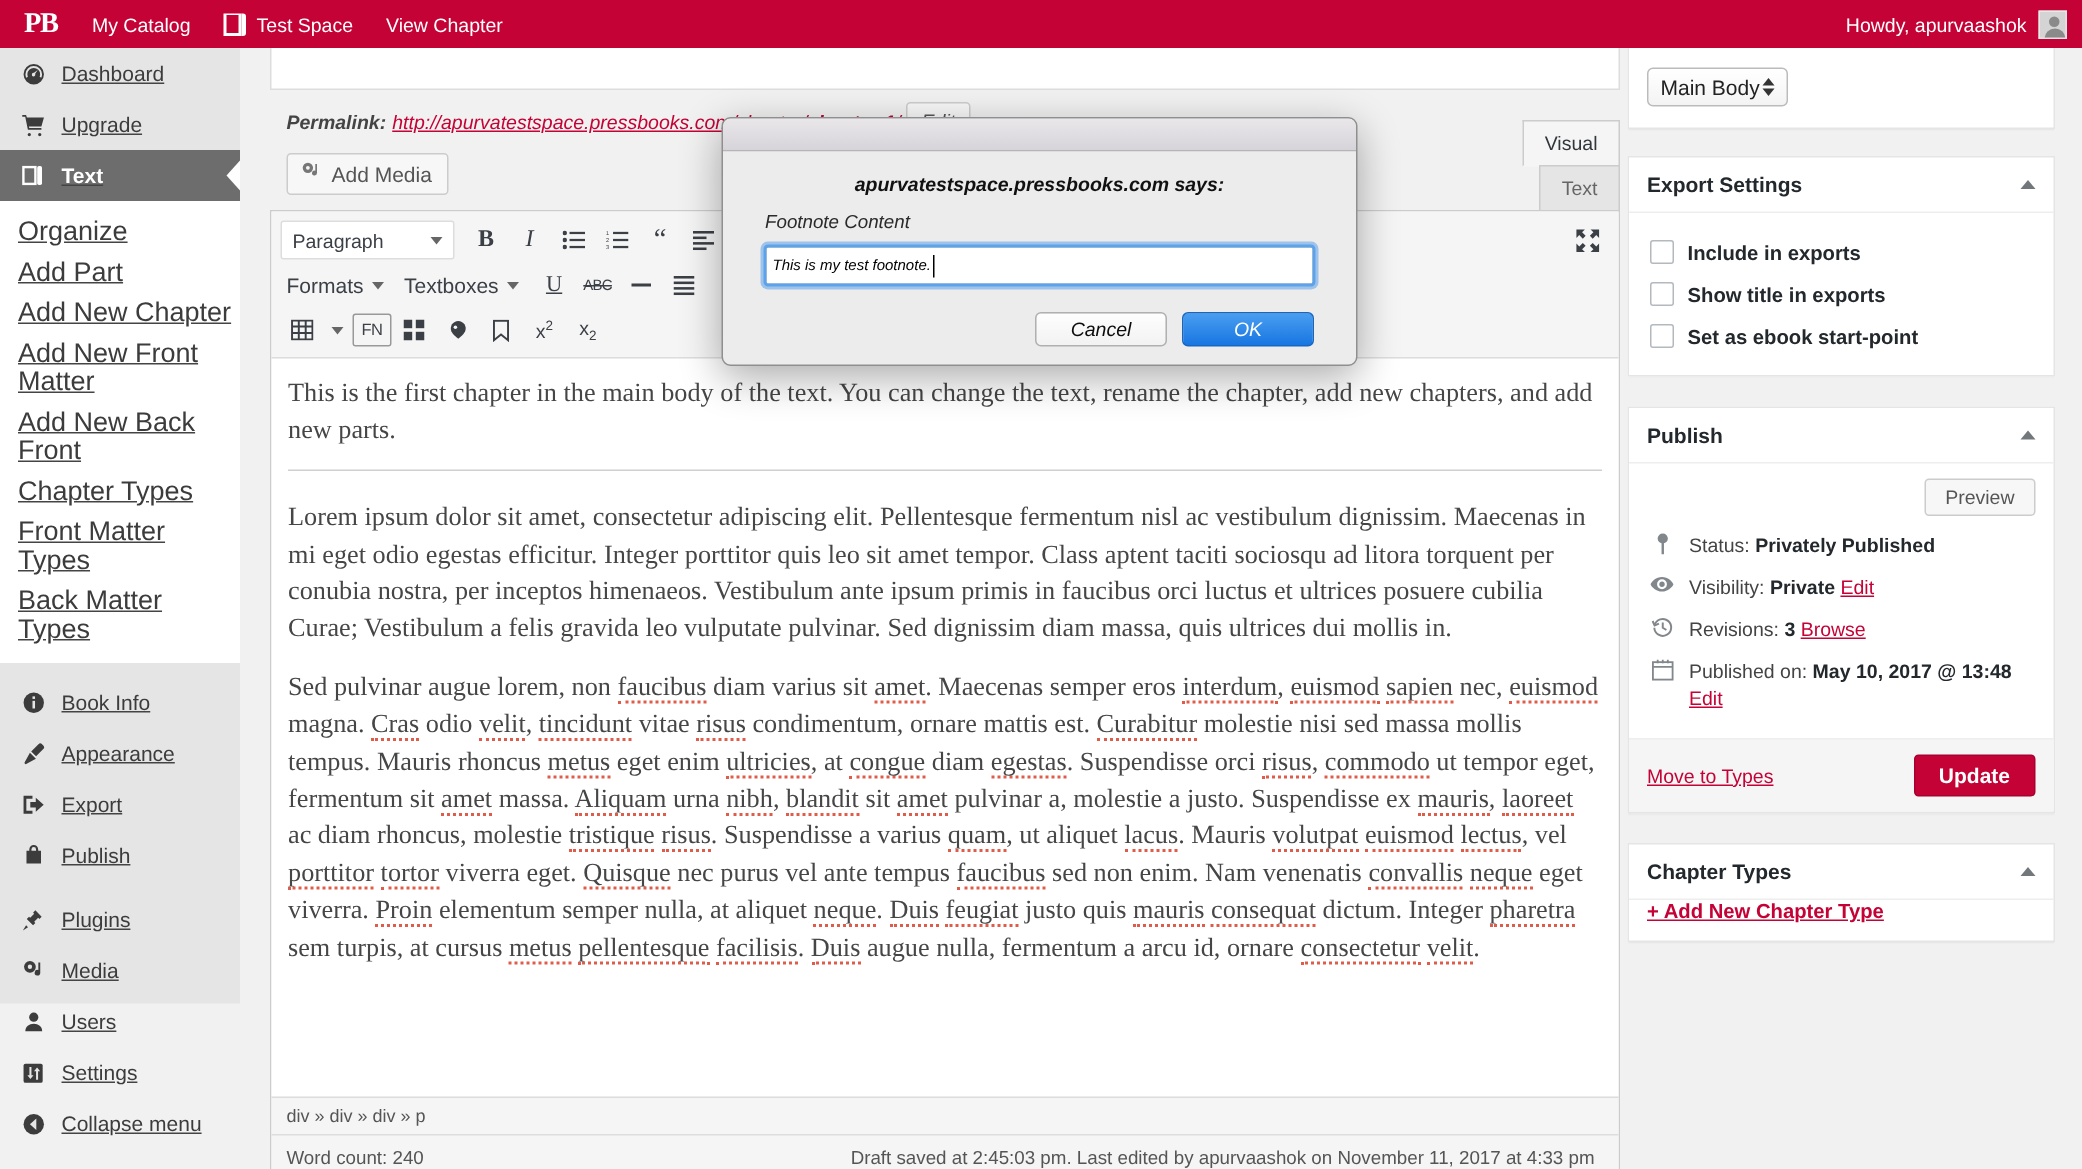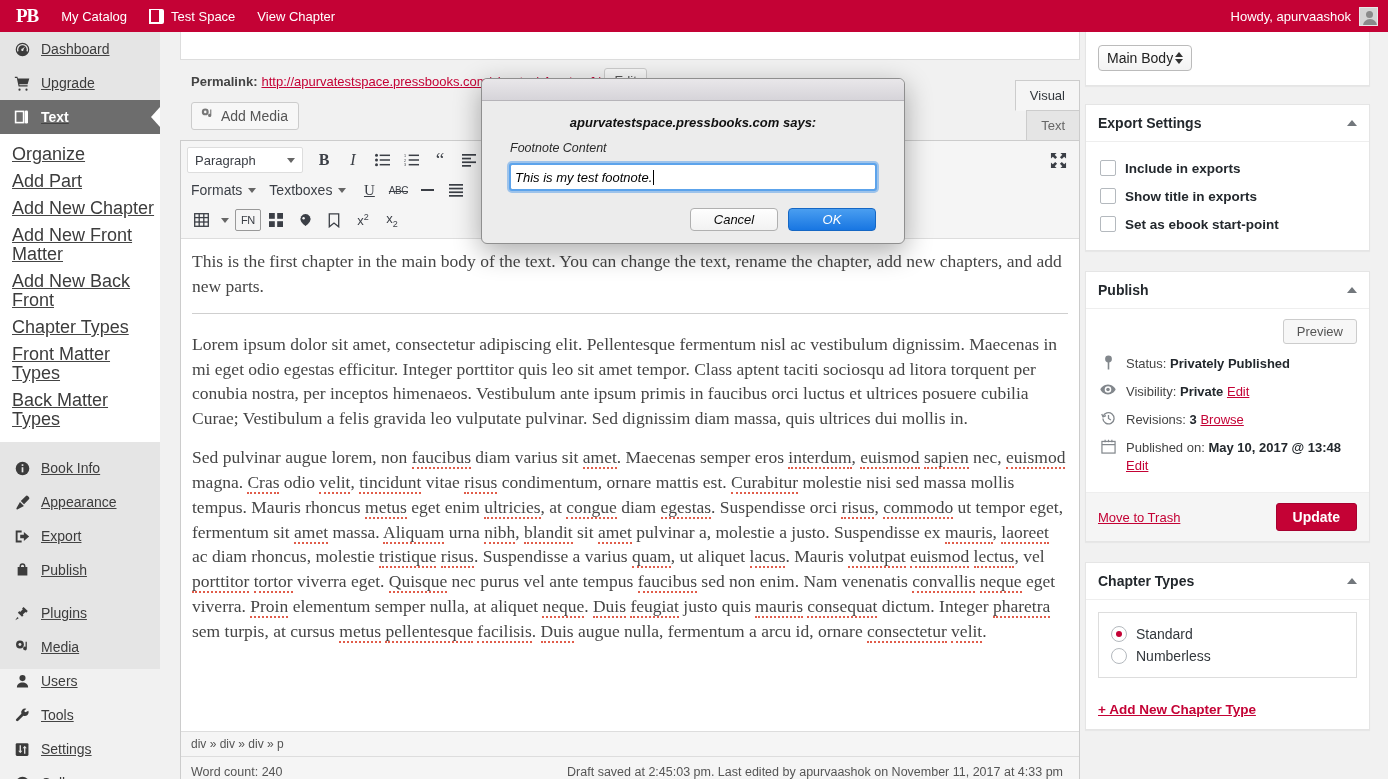--- a/index.html
+++ b/index.html
@@ -127,20 +127,21 @@
     margin-top: -6px;
     height: 34px; background: #fff;
     border: 1px solid #ddd;
     border-top: none;
   }
   #permalink-row {
     padding: 10px 2px 0 11px;
     font-size: 13px; color: #444;
     display: flex; align-items: center; gap: 4px;
     height: 32px;
+    font-style: italic;
   }
   #permalink-row .pl-label { font-weight: bold; color: #444; }
   #permalink-row .pl-url { color: #c40235; text-decoration: underline; cursor: pointer; }
   #permalink-row .pl-slug { font-weight: bold; }
   .btn-small {
     background: #f7f7f7; border: 1px solid #ccc; border-radius: 3px;
     padding: 2px 9px; font-size: 13px; color: #555; cursor: pointer;
     line-height: 20px;
   }
 
@@ -354,21 +355,21 @@
   }
   #modal .mlabel { font-size: 12.5px; color: #2b2b2b; margin-bottom: 9px; }
   #modal .minput {
     width: 100%; height: 26px;
     border: 1px solid #9d9d9d;
     background: #fff;
     box-shadow: 0 0 0 3px rgba(92,163,235,.55);
     outline: 2px solid #5ca3eb;
     outline-offset: -1px;
     border-radius: 2px;
-    font-size: 13px; color: #000;
+    font-size: 10px; color: #000;
     padding: 0 4px;
     display: flex; align-items: center;
     font-family: "Liberation Sans", sans-serif;
   }
   #modal .caret {
     display: inline-block; width: 1px; height: 15px;
     background: #000; margin-left: 1px;
   }
   #modal .mbtns {
     display: flex; justify-content: flex-end; gap: 10px;
@@ -522,28 +523,20 @@
   <div class="menu-item">
     <span class="mi-icon">
       <svg width="17" height="17" viewBox="0 0 20 20" fill="currentColor">
           <circle cx="10" cy="6" r="3.6"></circle>
           <path d="M3.4 17c0-3.6 3-5.8 6.6-5.8s6.6 2.2 6.6 5.8z"></path>
         </svg>
     </span>
     <span>Users</span>
   </div>
 
-  <div class="menu-item">
-    <span class="mi-icon">
-      <svg width="17" height="17" viewBox="0 0 20 20" fill="currentColor">
-          <path d="M17 4.5a4.6 4.6 0 01-6 5.8l-6 6a1.6 1.6 0 01-2.3-2.3l6-6A4.6 4.6 0 0114.5 2l-2.6 2.6 1.5 1.5z"></path>
-        </svg>
-    </span>
-    <span>Tools</span>
-  </div>
 
   <div class="menu-item">
     <span class="mi-icon">
       <svg width="17" height="17" viewBox="0 0 20 20" fill="currentColor">
           <rect x="2" y="2.5" width="15" height="15" rx="1.5"></rect>
           <path d="M6.6 5v6.5h-1.6l2.4 3 2.4-3h-1.6V5zM13.4 15V8.5h1.6l-2.4-3-2.4 3h1.6V15z" fill="#e5e5e5"></path>
         </svg>
     </span>
     <span>Settings</span>
   </div>
@@ -823,41 +816,29 @@
                 <line x1="8" y1="0.8" x2="8" y2="3.4"></line>
                 <line x1="11.6" y1="0.8" x2="11.6" y2="3.4"></line>
               </svg>
           </span>
           <span><span>Published on:</span>
           <b>May 10, 2017 @ 13:48</b>
           <span class="lnk" style="display:block;">Edit</span></span>
         </div>
       </div>
       <div class="pub-foot">
-        <span class="lnk">Move to Trash</span>
+        <span class="lnk">Move to Types</span>
         <span class="btn-update">Update</span>
       </div>
     </div>
 
     <div class="box">
       <div class="box-head">
         <span>Chapter Types</span>
         <span class="toggle"></span>
-      </div>
-      <div class="box-body">
-        <div class="radio-group">
-          <label class="radio-row">
-            <span class="radio on"></span>
-            <span>Standard</span>
-          </label>
-          <label class="radio-row">
-            <span class="radio"></span>
-            <span>Numberless</span>
-          </label>
-        </div>
       </div>
       <span class="addlink">+ Add New Chapter Type</span>
     </div>
   </div>
 </div>
 
 <div id="modal">
   <div class="mtitlebar"></div>
   <div class="mbody">
     <div class="msays">apurvatestspace.pressbooks.com says:</div>

